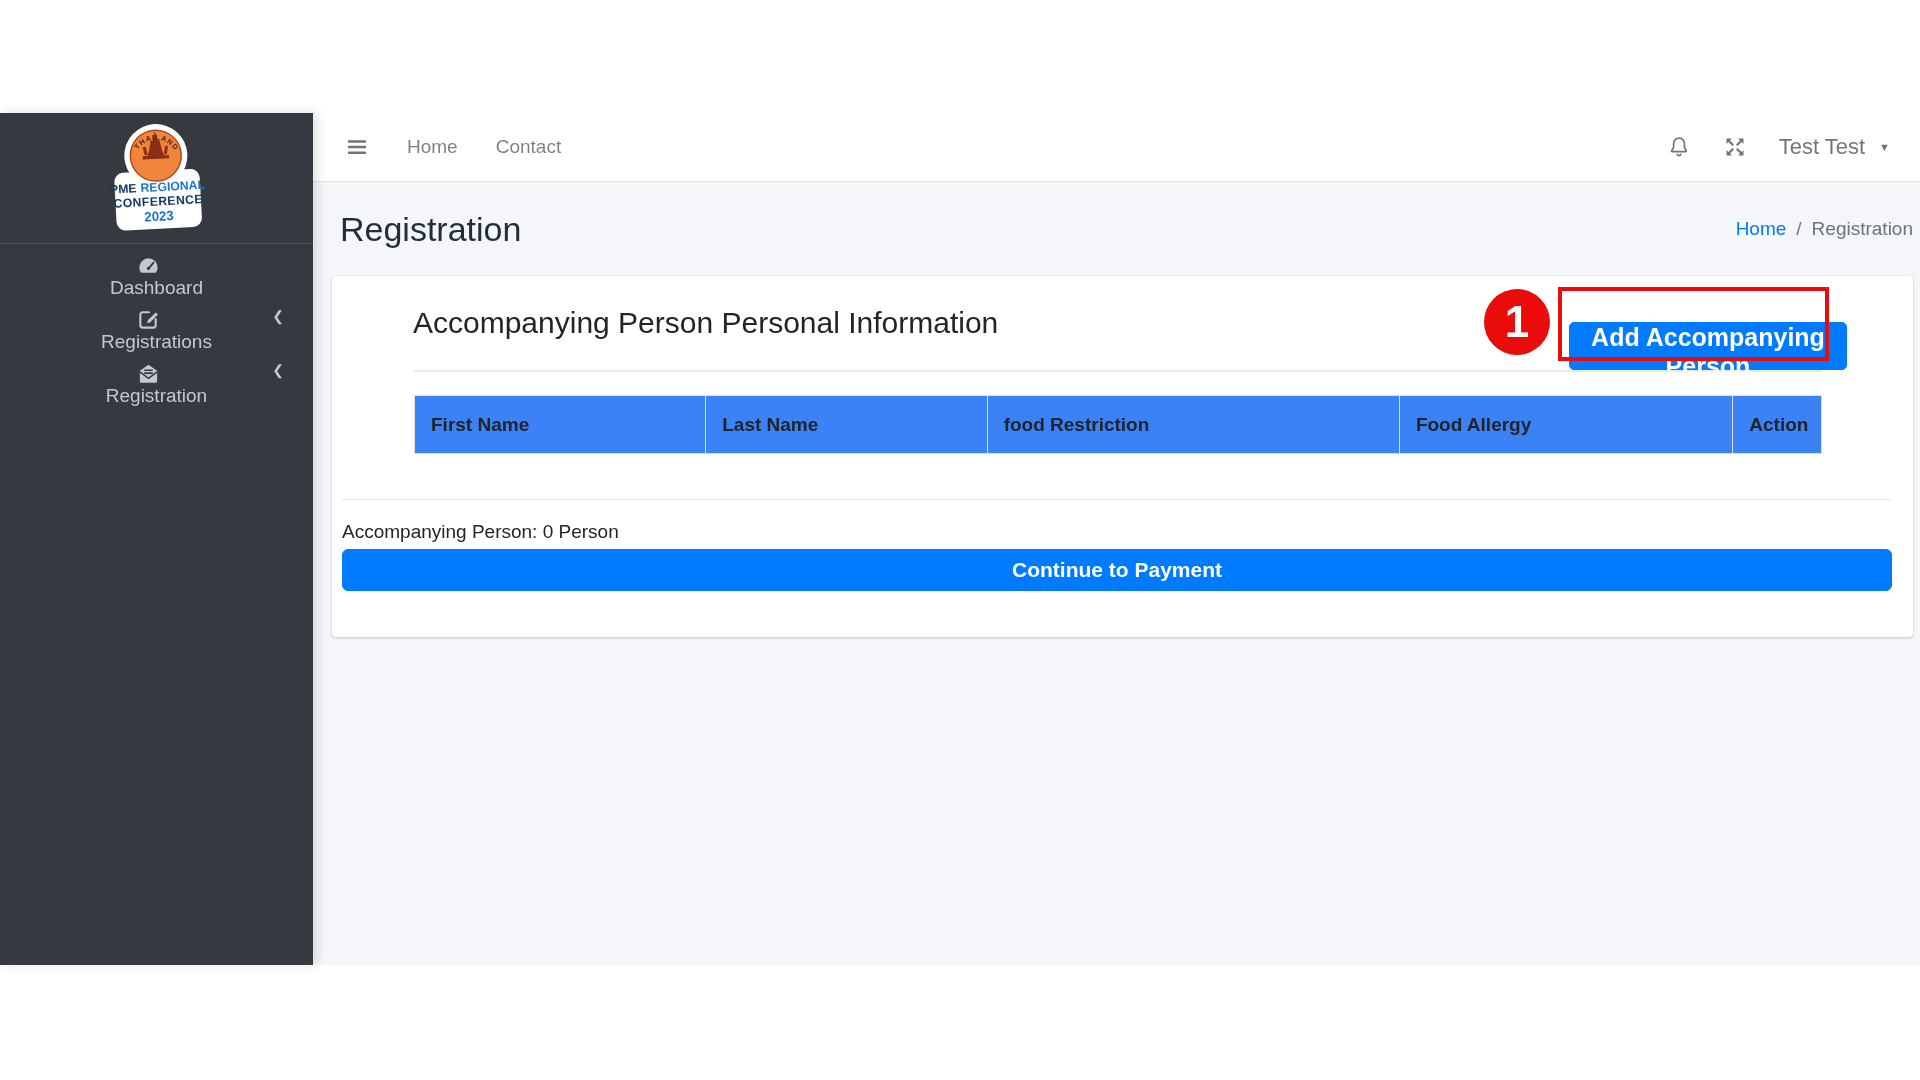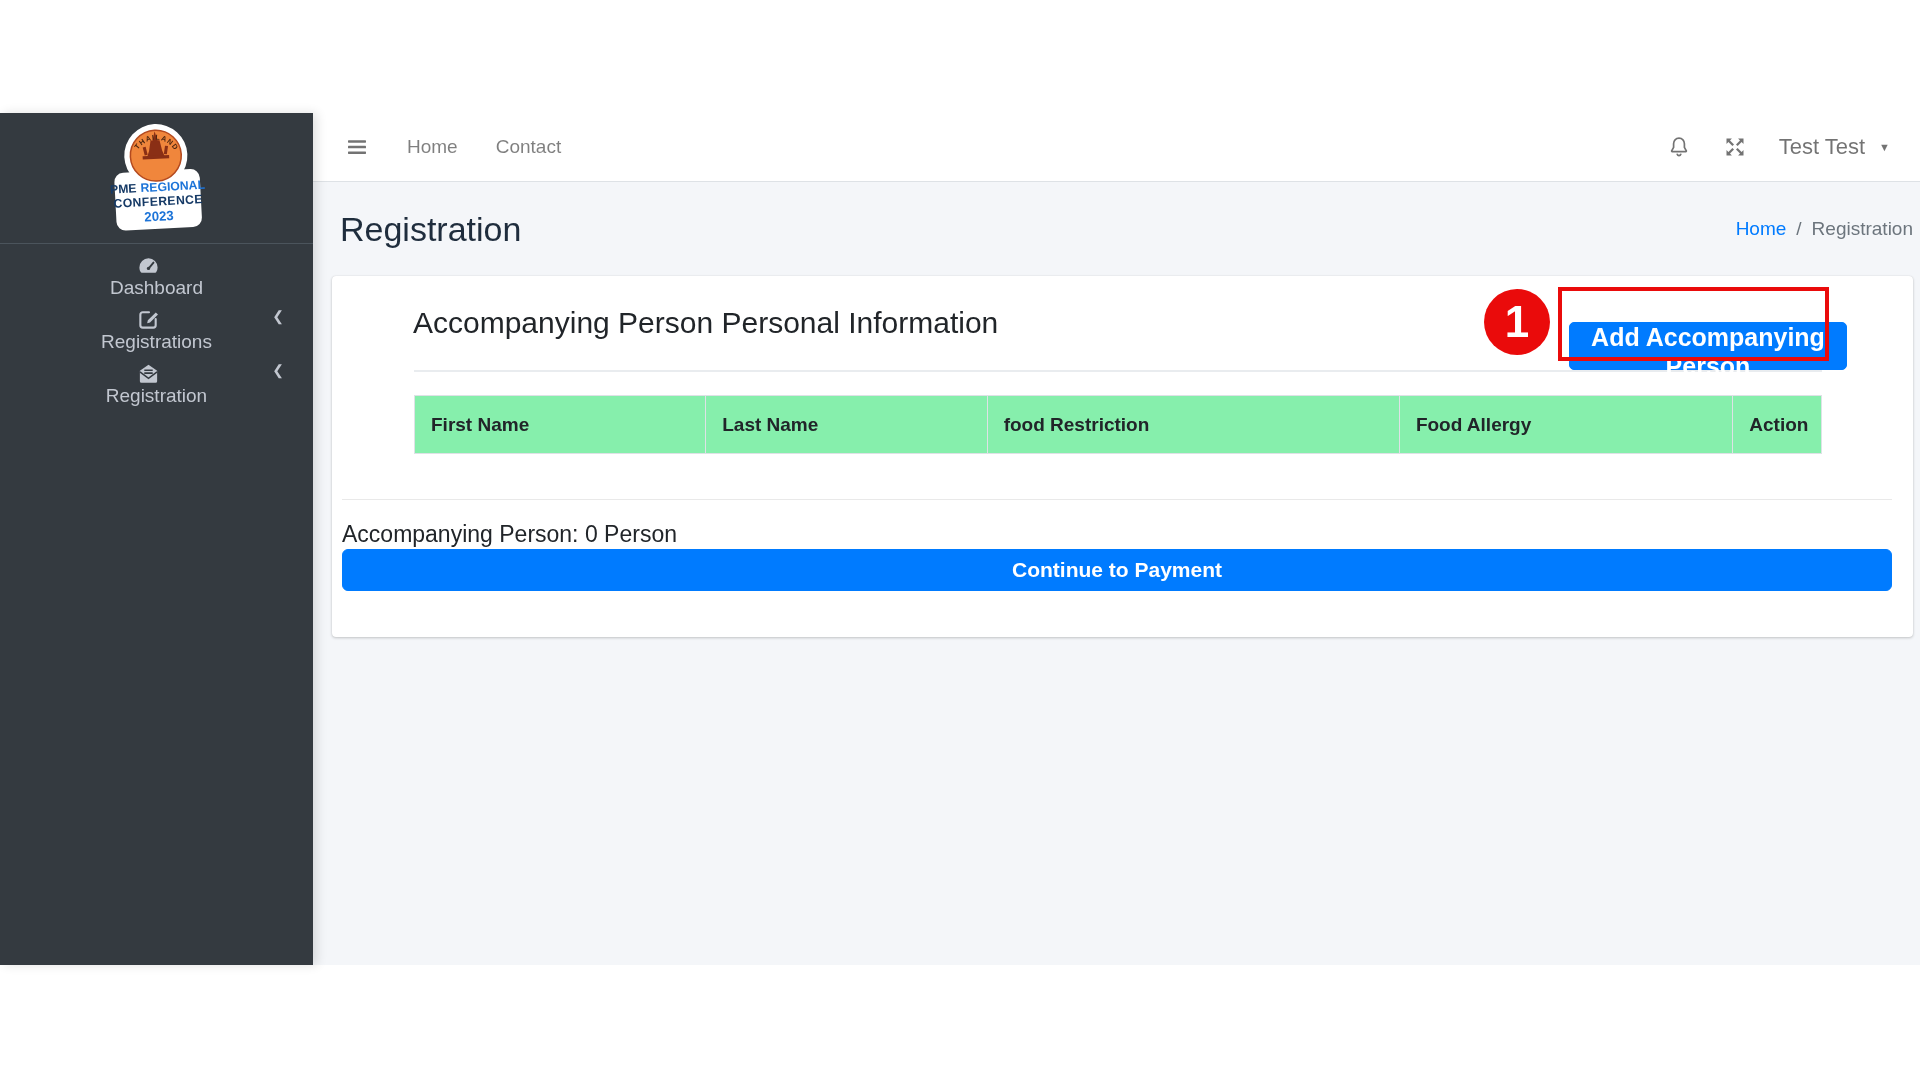--- a/index.html
+++ b/index.html
@@ -57,24 +57,24 @@
         background:var(--annotation-red); border-radius:50%; color:#fff; font-size:44px; font-weight:bold;
         display:flex; align-items:center; justify-content:center; z-index:3;}
   .annotation-rect{position:absolute; left:1226px; top:11px; width:271px; height:74px;
         border:4px solid var(--annotation-red); z-index:2;}
   .add-btn{position:absolute; left:1237px; top:27px; width:278px; height:48px; background:var(--accent-blue);
         border:1px solid var(--accent-blue); border-radius:5px; color:#fff; font-size:25px; font-weight:600;
         font-family:"Liberation Sans",sans-serif; cursor:pointer; z-index:1;margin-top:19px;}
 
   table.ap-table{position:absolute; left:82px; top:119px; width:1408px; border-collapse:collapse;}
   .ap-table th{border:1px solid var(--border-gray); height:58px; text-align:left; padding:0 0 0 16px;
-        font-size:19px; font-weight:bold; color:#212529; vertical-align:middle; background:#86efac;}
+        font-size:19px; font-weight:bold; color:#212529; vertical-align:middle; background:#3b82f6;}
 
   .footer-hr{position:absolute; left:10px; top:223px; width:1550px; border-top:1px solid #e9e9e9;}
-  .footer-count{position:absolute; left:10px; top:245px; font-size:23px; color:#212529;}
+  .footer-count{position:absolute; left:10px; top:245px; font-size:19px; color:#212529;}
   .continue-btn{position:absolute; left:10px; top:273px; width:1550px; height:42px;
         background:var(--accent-blue); border:1px solid var(--accent-blue); border-radius:6px;
         color:#fff; font-size:21px; font-weight:bold; font-family:"Liberation Sans",sans-serif; cursor:pointer;}
 </style>
 </head>
 <body>
 
 <div class="app">
 
   <aside class="sidebar">

